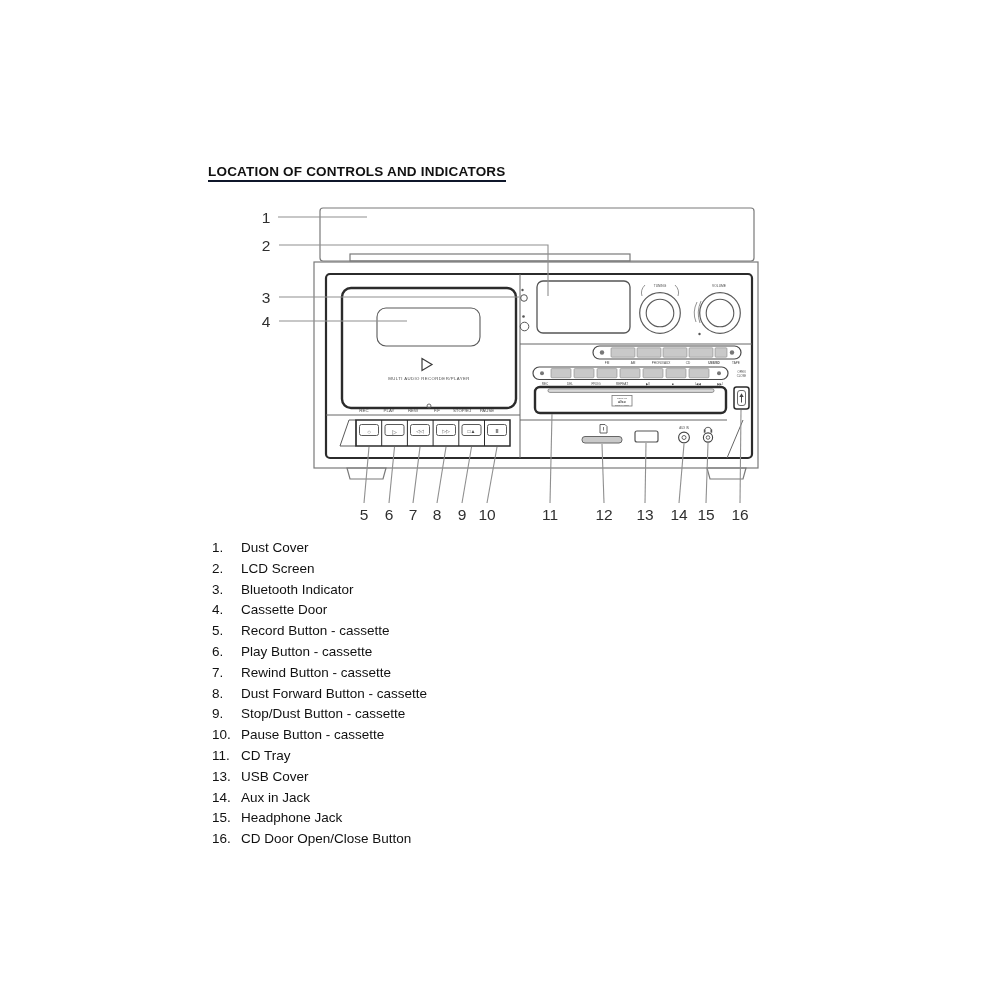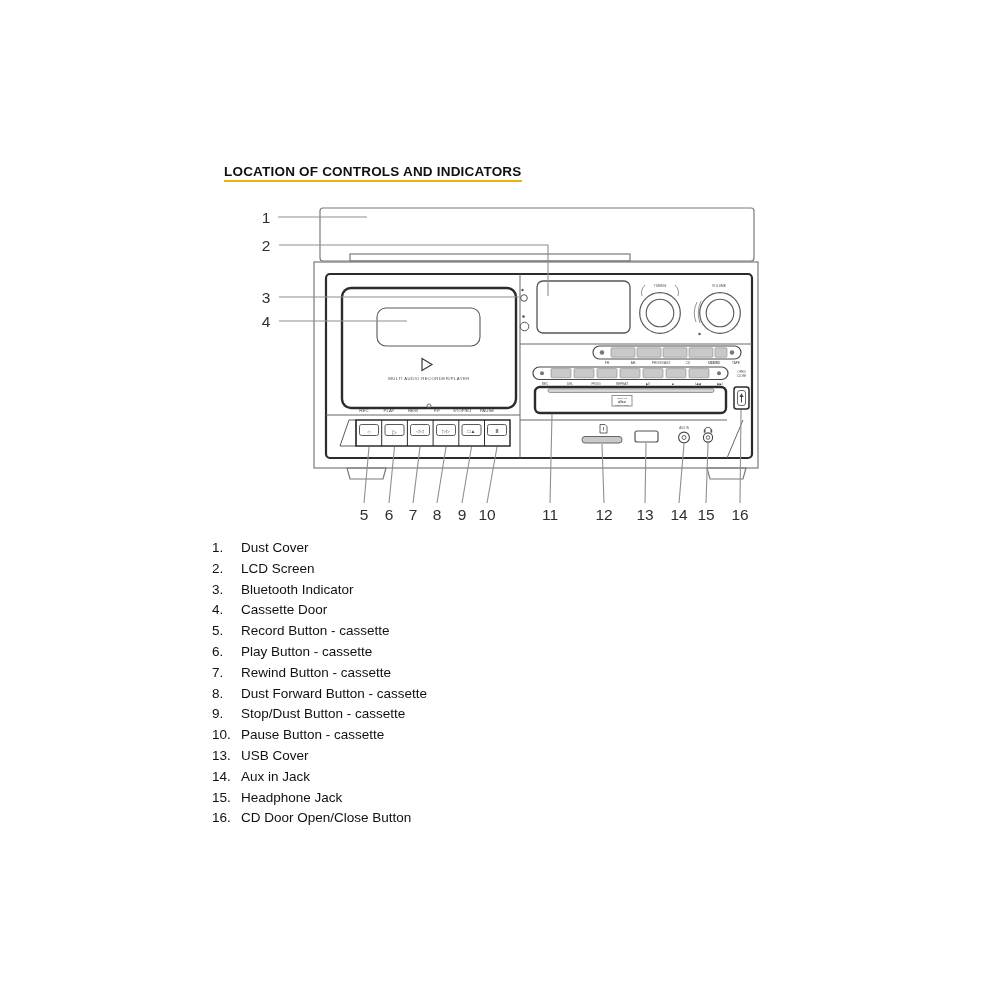--- a/index.html
+++ b/index.html
@@ -2,23 +2,23 @@
 <html><head>
 <meta charset="utf-8">
 <style>
   html,body{margin:0;padding:0;}
   body{
     width:1000px;height:1000px;position:relative;background:#ffffff;
     font-family:"Liberation Sans", sans-serif;color:#111;
     overflow:hidden;
   }
   .doc-title{
-    position:absolute;left:224px;top:164px;
+    position:absolute;left:208px;top:164px;
     font-size:13.5px;font-weight:700;letter-spacing:.2px;
-    border-bottom:2px solid #eab308;padding-bottom:1px;white-space:nowrap;
+    border-bottom:2px solid #0f172a;padding-bottom:1px;white-space:nowrap;
   }
   .diagram-svg{position:absolute;left:0;top:0;}
   .parts-list{position:absolute;left:212px;top:538px;width:420px;}
   .parts-list .row{display:flex;line-height:20.8px;font-size:13.5px;}
   .parts-list .num{width:29px;flex:0 0 29px;}
   .parts-list .lbl{flex:1;}
   text{font-family:"Liberation Sans", sans-serif;}
   .callout-num{font-size:15.5px;font-weight:500;fill:#2f2f2f;}
   .tiny{fill:#4a4a4a;}
 </style>
@@ -255,20 +255,24 @@
     </div>
   <div class="row">
       <span class="num">9.</span>
       <span class="lbl">Stop/Dust Button - cassette</span>
     </div>
   <div class="row">
       <span class="num">10.</span>
       <span class="lbl">Pause Button - cassette</span>
     </div>
   <div class="row">
+      <span class="num">11.</span>
+      <span class="lbl">CD Tray</span>
+    </div>
+  <div class="row">
       <span class="num">13.</span>
       <span class="lbl">USB Cover</span>
     </div>
   <div class="row">
       <span class="num">14.</span>
       <span class="lbl">Aux in Jack</span>
     </div>
   <div class="row">
       <span class="num">15.</span>
       <span class="lbl">Headphone Jack</span>

